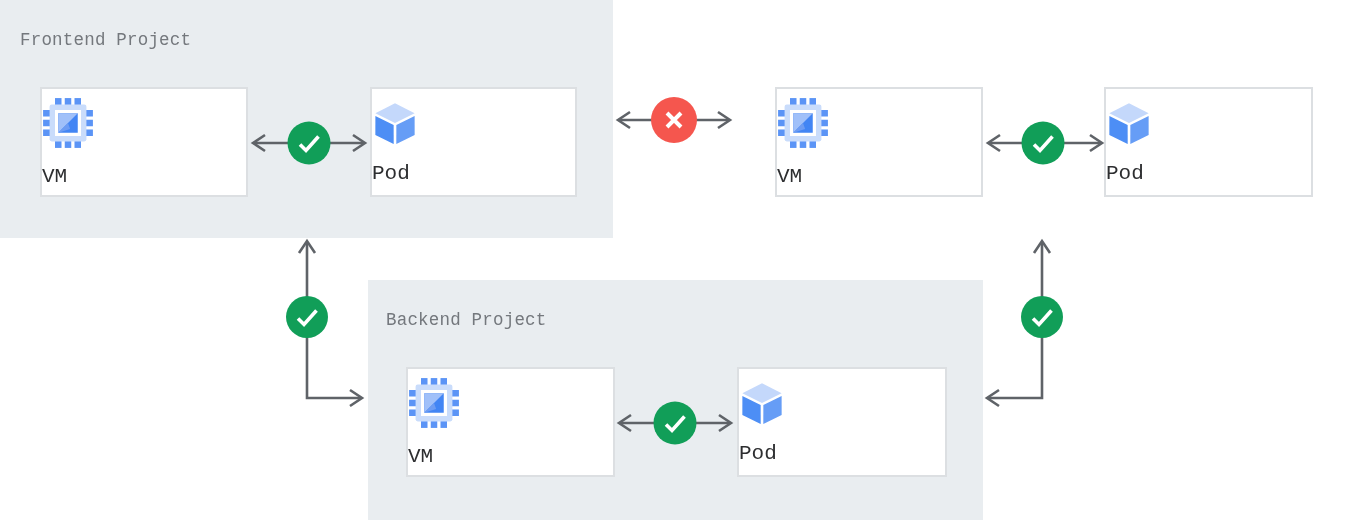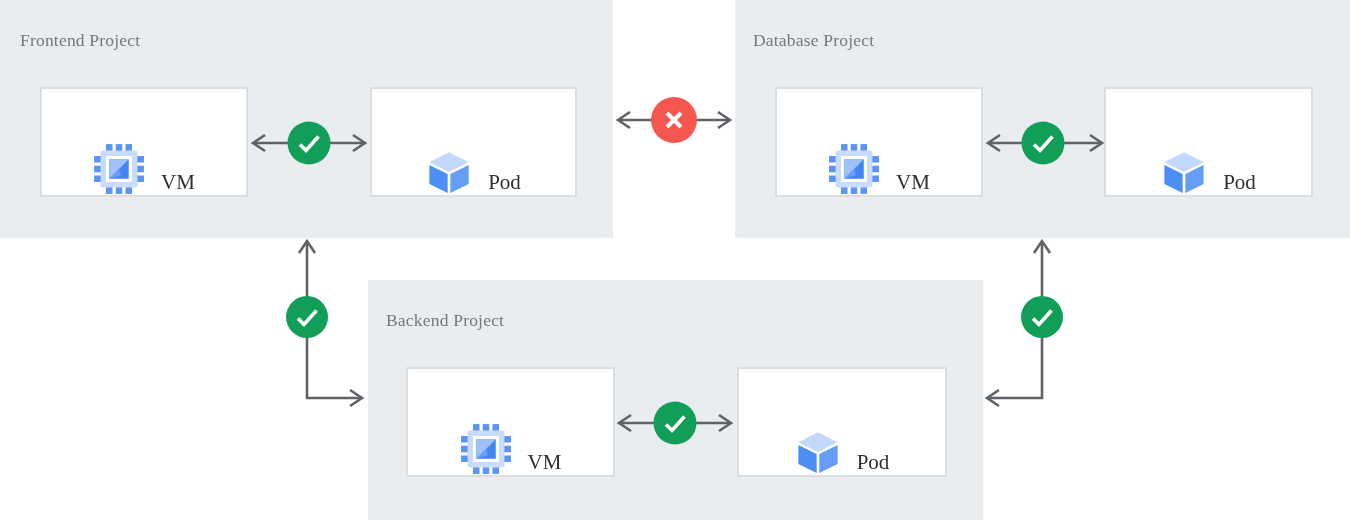--- a/index.html
+++ b/index.html
@@ -1,28 +1,28 @@
 <!DOCTYPE html>
 <html style="--panel-bg: #e9edf0; --card-bg: #ffffff; --card-border: #dcdfe2; --arrow: #5f6368; --green: #119e58; --red: #f5564e; --panel-label: #74787d; --node-label: #2d2e30; --vm-pin: #5b94f6; --vm-body: #c9dcfb; --vm-inner: #4285f4; --vm-inner-light: #a0c0f9; --vm-inner-mid: #6d9cf3; --pod-top: #c4d8fb; --pod-left: #4d8ef5; --pod-right: #669df6;"><head>
 <meta charset="utf-8">
 <style>
   html,body{margin:0;padding:0;background:#ffffff;}
   .canvas{
     position:relative;width:1350px;height:520px;overflow:hidden;
-    font-family:Liberation Serif, serif;background:#ffffff;
+    font-family:Liberation Mono, monospace;background:#ffffff;
   }
   .panel{position:absolute;background:var(--panel-bg);}
   .panel-label{
     position:absolute;left:18px;top:30px;
     font-size:17.5px;color:var(--panel-label);letter-spacing:.2px;
   }
   .card{
     position:absolute;background:var(--card-bg);
     border:2px solid var(--card-border);box-sizing:border-box;
-    display:flex;align-items:flex-end;justify-content:center;gap:16px;
+    display:flex;align-items:flex-start;justify-content:center;gap:16px;flex-direction:column;
   }
   .node-label{font-size:21px;color:var(--node-label);}
   .overlay{position:absolute;left:0;top:0;pointer-events:none;}
   .line{fill:none;stroke:var(--arrow);stroke-width:2.6px;}
   .c-green{fill:var(--green);}
   .c-red{fill:var(--red);}
   .glyph{fill:none;stroke:#ffffff;stroke-width:3.6px;}
   .glyph-x{fill:none;stroke:#ffffff;stroke-width:4px;}
   .pin{fill:var(--vm-pin);}
   .vm-body{fill:var(--vm-body);}
@@ -34,23 +34,20 @@
   .pod-left{fill:var(--pod-left);}
   .pod-right{fill:var(--pod-right);}
 </style>
 </head>
 <body>
 
 <div class="canvas">
 
   <div class="panel" style="left:0;top:0;width:613px;height:238px">
     <div class="panel-label" style="left:20px">Frontend Project</div>
-  </div>
-  <div class="panel" style="left:735px;top:0;width:615px;height:238px">
-    <div class="panel-label">Database Project</div>
   </div>
   <div class="panel" style="left:368px;top:280px;width:615px;height:308px">
     <div class="panel-label">Backend Project</div>
   </div>
 
   <div class="card" style="left:40px;top:87px;width:208px;height:110px">
     <svg viewBox="0 0 48 48" width="52" height="52">
       <g class="pin">
         <rect x="12" y="1" width="6" height="8"></rect>
           <rect x="21" y="1" width="6" height="8"></rect>

